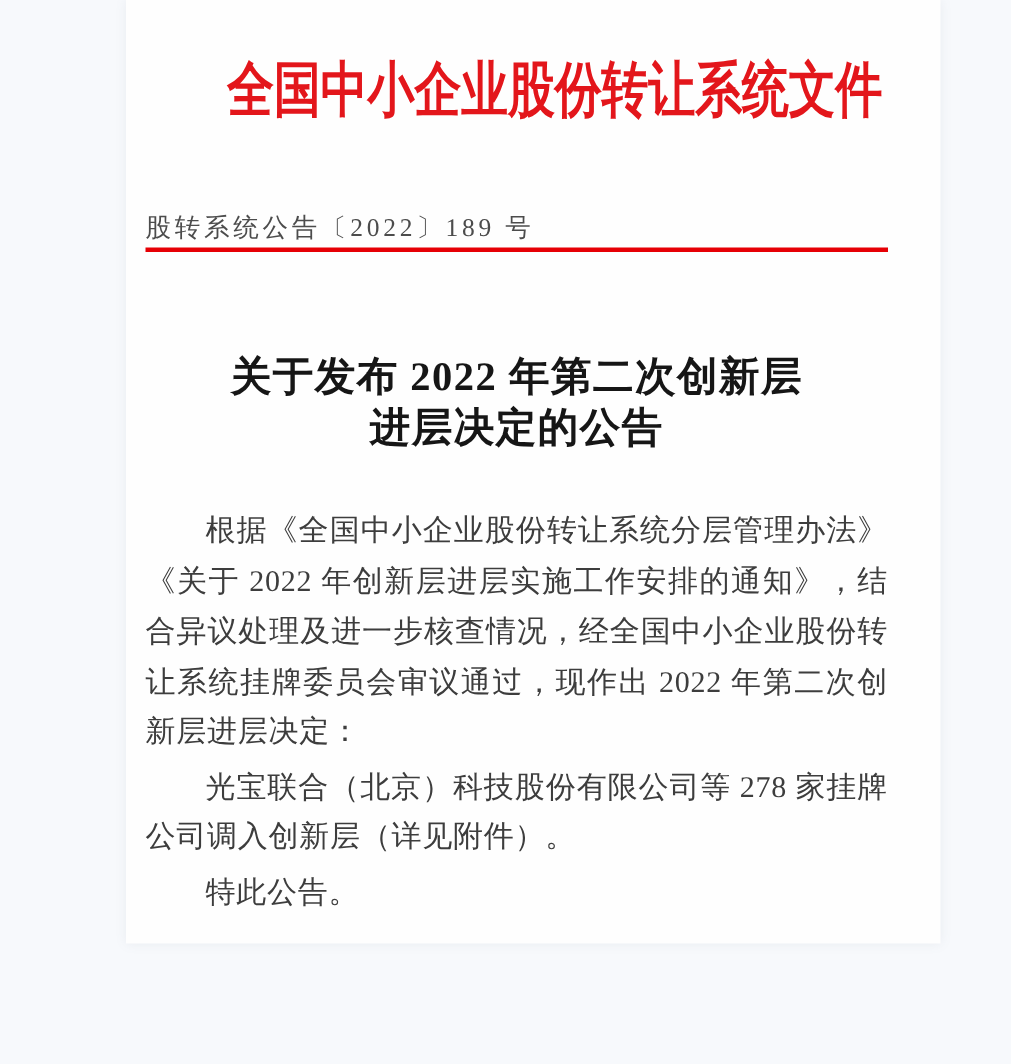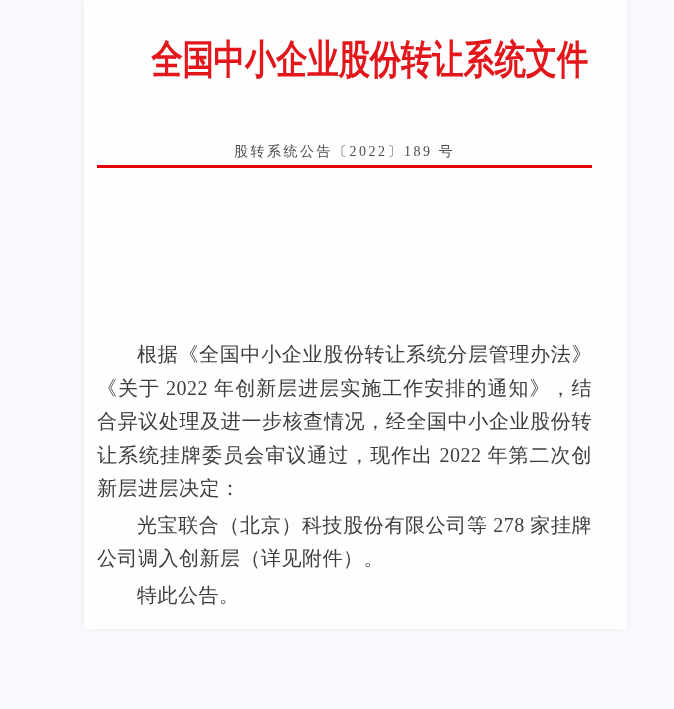--- a/index.html
+++ b/index.html
@@ -39,22 +39,22 @@
     letter-spacing: 0px;
     transform: scaleX(0.78);
     transform-origin: 50% 50%;
     white-space: nowrap;
   }
   .doc-number {
     position: absolute;
     top: 141px;
     left: 13px;
     width: 495px;
-    text-align: center;
-    font-size: 14px;
+    text-align: left;
+    font-size: 17px;
     line-height: 22px;
     color: #4c4c4c;
     letter-spacing: 2.5px;
     white-space: nowrap;
   }
   .red-divider {
     position: absolute;
     top: 165px;
     left: 13px;
     width: 495px;
@@ -96,20 +96,22 @@
 <div class="canvas">
   <div class="page">
 
     <div class="org-title">全国中小企业股份转让系统文件</div>
 
     <div class="doc-number">股转系统公告〔2022〕189 号</div>
 
     <div class="red-divider"></div>
 
     <div class="doc-title">
+      <div>关于发布 2022 年第二次创新层</div>
+      <div>进层决定的公告</div>
     </div>
 
     <div class="body-text">
       <p>根据《全国中小企业股份转让系统分层管理办法》《关于 2022 年创新层进层实施工作安排的通知》，结合异议处理及进一步核查情况，经全国中小企业股份转让系统挂牌委员会审议通过，现作出 2022 年第二次创新层进层决定：</p>
       <p>光宝联合（北京）科技股份有限公司等 278 家挂牌公司调入创新层（详见附件）。</p>
       <p>特此公告。</p>
     </div>
 
   </div>
 </div>

